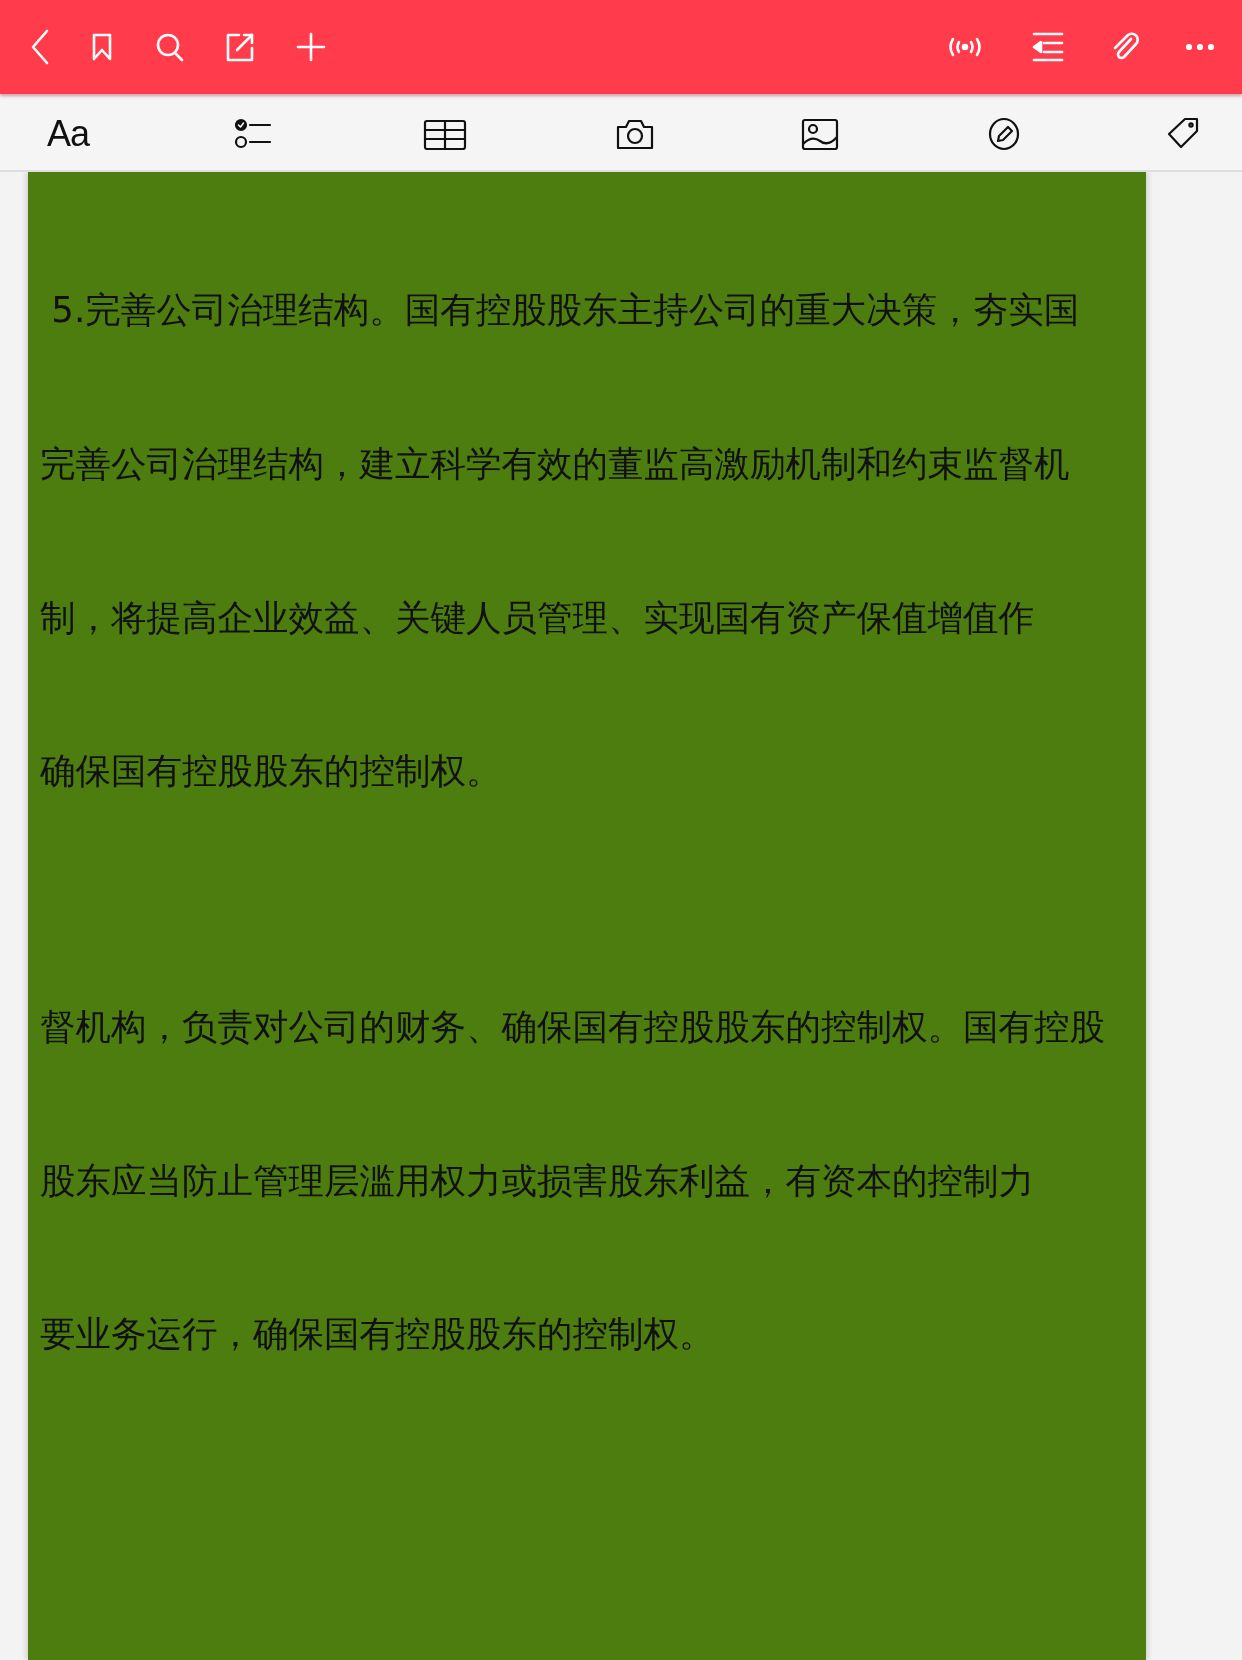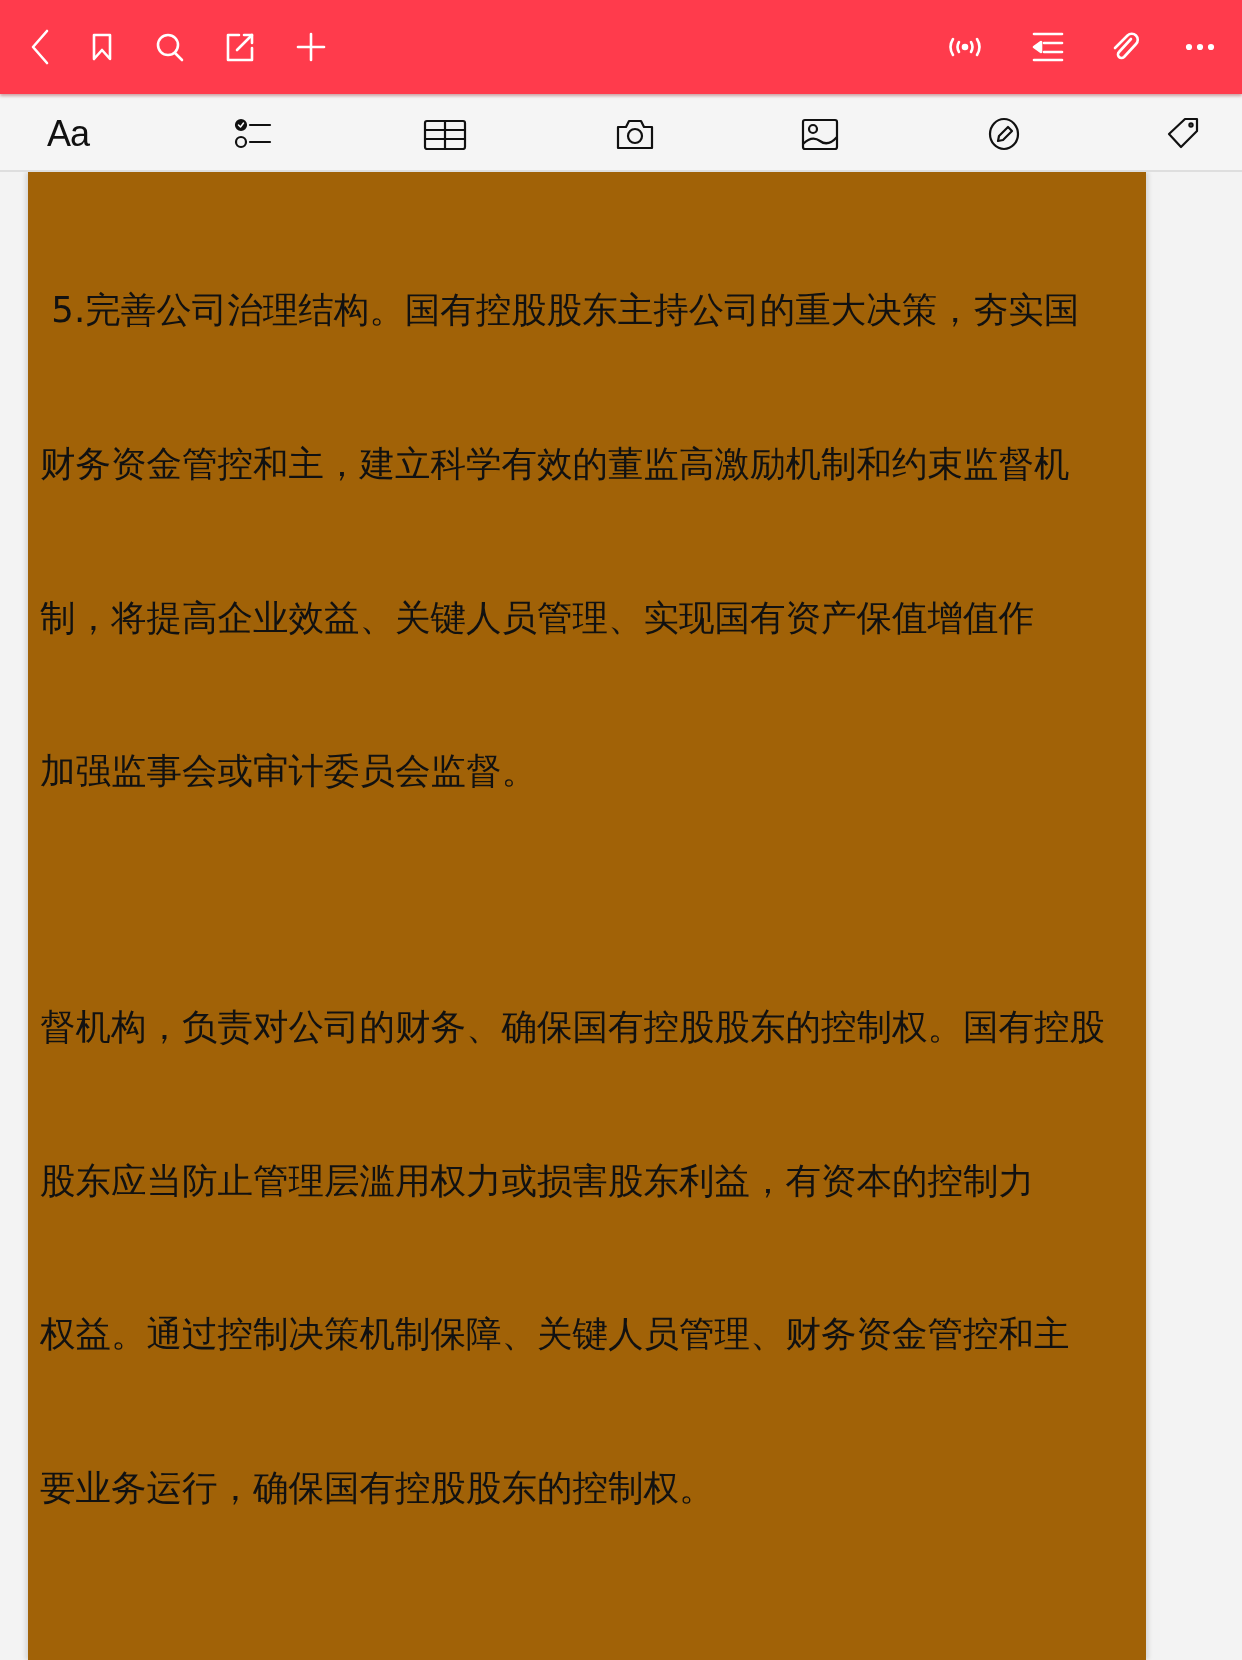--- a/index.html
+++ b/index.html
@@ -31,21 +31,21 @@
       display: flex; align-items: center; justify-content: center;
       cursor: pointer;
     }
     .toolbar svg { stroke: #111; fill: none; stroke-width: 2.2; stroke-linecap: round; stroke-linejoin: round; }
     .toolbar .aa {
       font-family: "Liberation Sans", sans-serif;
       font-size: 36px; color: #111; letter-spacing: -1px;
     }
     .page {
       position: absolute; left: 28px; top: 172px; width: 1118px; height: 1488px;
-      background: #a16207;
+      background: #4d7c0f;
       box-shadow: -3px 0 4px rgba(0,0,0,0.10), 3px 0 4px rgba(0,0,0,0.10);
     }
     .content {
       position: absolute; left: 12px; top: 10px; width: 1080px;
       font-family: "DejaVu Sans", sans-serif;
       font-size: 35.5px; line-height: 51.2px; color: #111;
     }
     .para { white-space: pre-wrap; word-break: break-all; }
   </style>
 </head>
@@ -159,25 +159,24 @@
         <path d="M4 18 L20 3 H32 V15 L16 31 Z"></path>
         <circle cx="26" cy="9" r="1.6"></circle>
       </svg>
   </div>
 </div>
 
 <div class="page">
   <div class="content">
     <div class="para">
       <div> 5.完善公司治理结构。国有控股股东主持公司的重大决策，夯实国</div>
-      <div>财务资金管控和主，建立科学有效的董监高激励机制和约束监督机</div>
+      <div>完善公司治理结构，建立科学有效的董监高激励机制和约束监督机</div>
       <div>制，将提高企业效益、关键人员管理、实现国有资产保值增值作</div>
-      <div>加强监事会或审计委员会监督。</div>
+      <div>确保国有控股股东的控制权。</div>
     </div>
     <div class="para">
       <div>督机构，负责对公司的财务、确保国有控股股东的控制权。国有控股</div>
       <div>股东应当防止管理层滥用权力或损害股东利益，有资本的控制力</div>
-      <div>权益。通过控制决策机制保障、关键人员管理、财务资金管控和主</div>
       <div>要业务运行，确保国有控股股东的控制权。</div>
     </div>
 
   </div>
 </div>
 
 </body></html>

